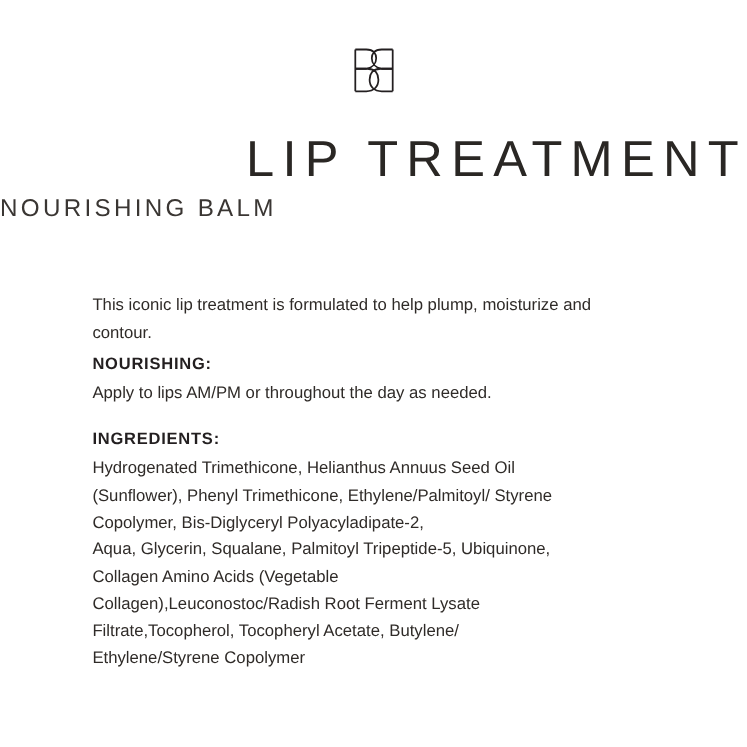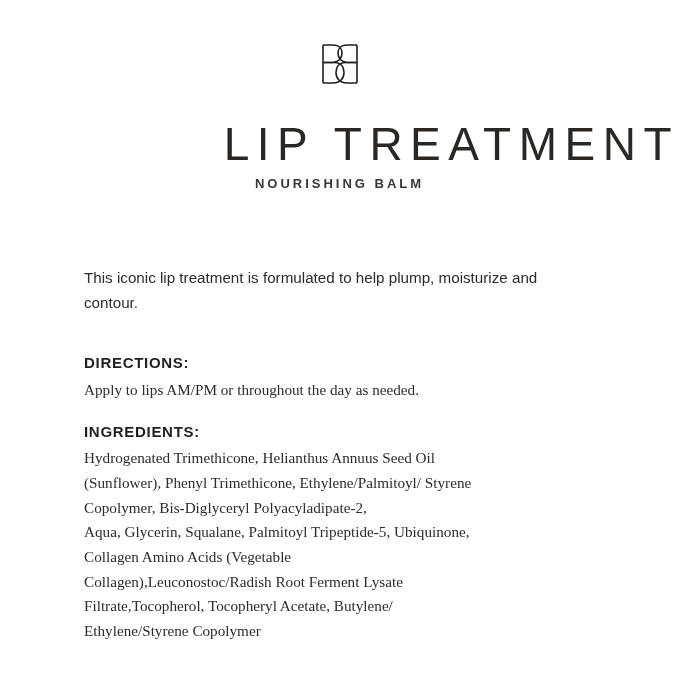--- a/index.html
+++ b/index.html
@@ -52,55 +52,53 @@
     letter-spacing: 7.5px;
     color: #2a2724;
     line-height: 1.15;
     white-space: nowrap;
   }
   .subtitle {
     position: absolute;
     top: 176px;
     left: 0;
     width: 679px;
-    text-align: center;
-    font-size: 13px;
-    font-weight: 700;
+    font-size: 22px;
+    font-weight: 400;
     letter-spacing: 3px;
     color: #3a3633;
   }
 
   
   .content {
     position: absolute;
     top: 266px;
     left: 84px;
     width: 510px;
     font-size: 15.2px;
     line-height: 1.62;
     color: #2f2b28;
     font-weight: 400;
   }
   .intro {
-    margin: 0 0 36px 0;
+    margin: 0 0 4px 0;
   }
   .section {
     margin: 0 0 18px 0;
   }
   .section:last-child { margin-bottom: 0; }
   .section-heading {
     font-weight: 700;
     letter-spacing: 0.7px;
     font-size: 15px;
     margin: 0 0 2px 0;
     color: #231f20;
   }
   .section-body {
     margin: 0;
-    font-family: Liberation Serif, serif;
   }
   .section-body .line {
     display: block;
   }
 </style>
 </head>
 <body>
 
 <div class="page">
 
@@ -121,21 +119,21 @@
     </span>
   </div>
 
   <div class="title">LIP TREATMENT</div>
   <div class="subtitle">NOURISHING BALM</div>
 
   <div class="content">
     <p class="intro">This iconic lip treatment is formulated to help plump, moisturize and contour.</p>
 
     <div class="section">
-      <div class="section-heading">DIRECTIONS:</div>
+      <div class="section-heading">NOURISHING:</div>
       <div class="section-body">
         <span class="line">Apply to lips AM/PM or throughout the day as needed.</span>
       </div>
     </div>
 
     <div class="section">
       <div class="section-heading">INGREDIENTS:</div>
       <div class="section-body">
         <span class="line">Hydrogenated Trimethicone, Helianthus Annuus Seed Oil</span>
         <span class="line">(Sunflower), Phenyl Trimethicone, Ethylene/Palmitoyl/ Styrene</span>

